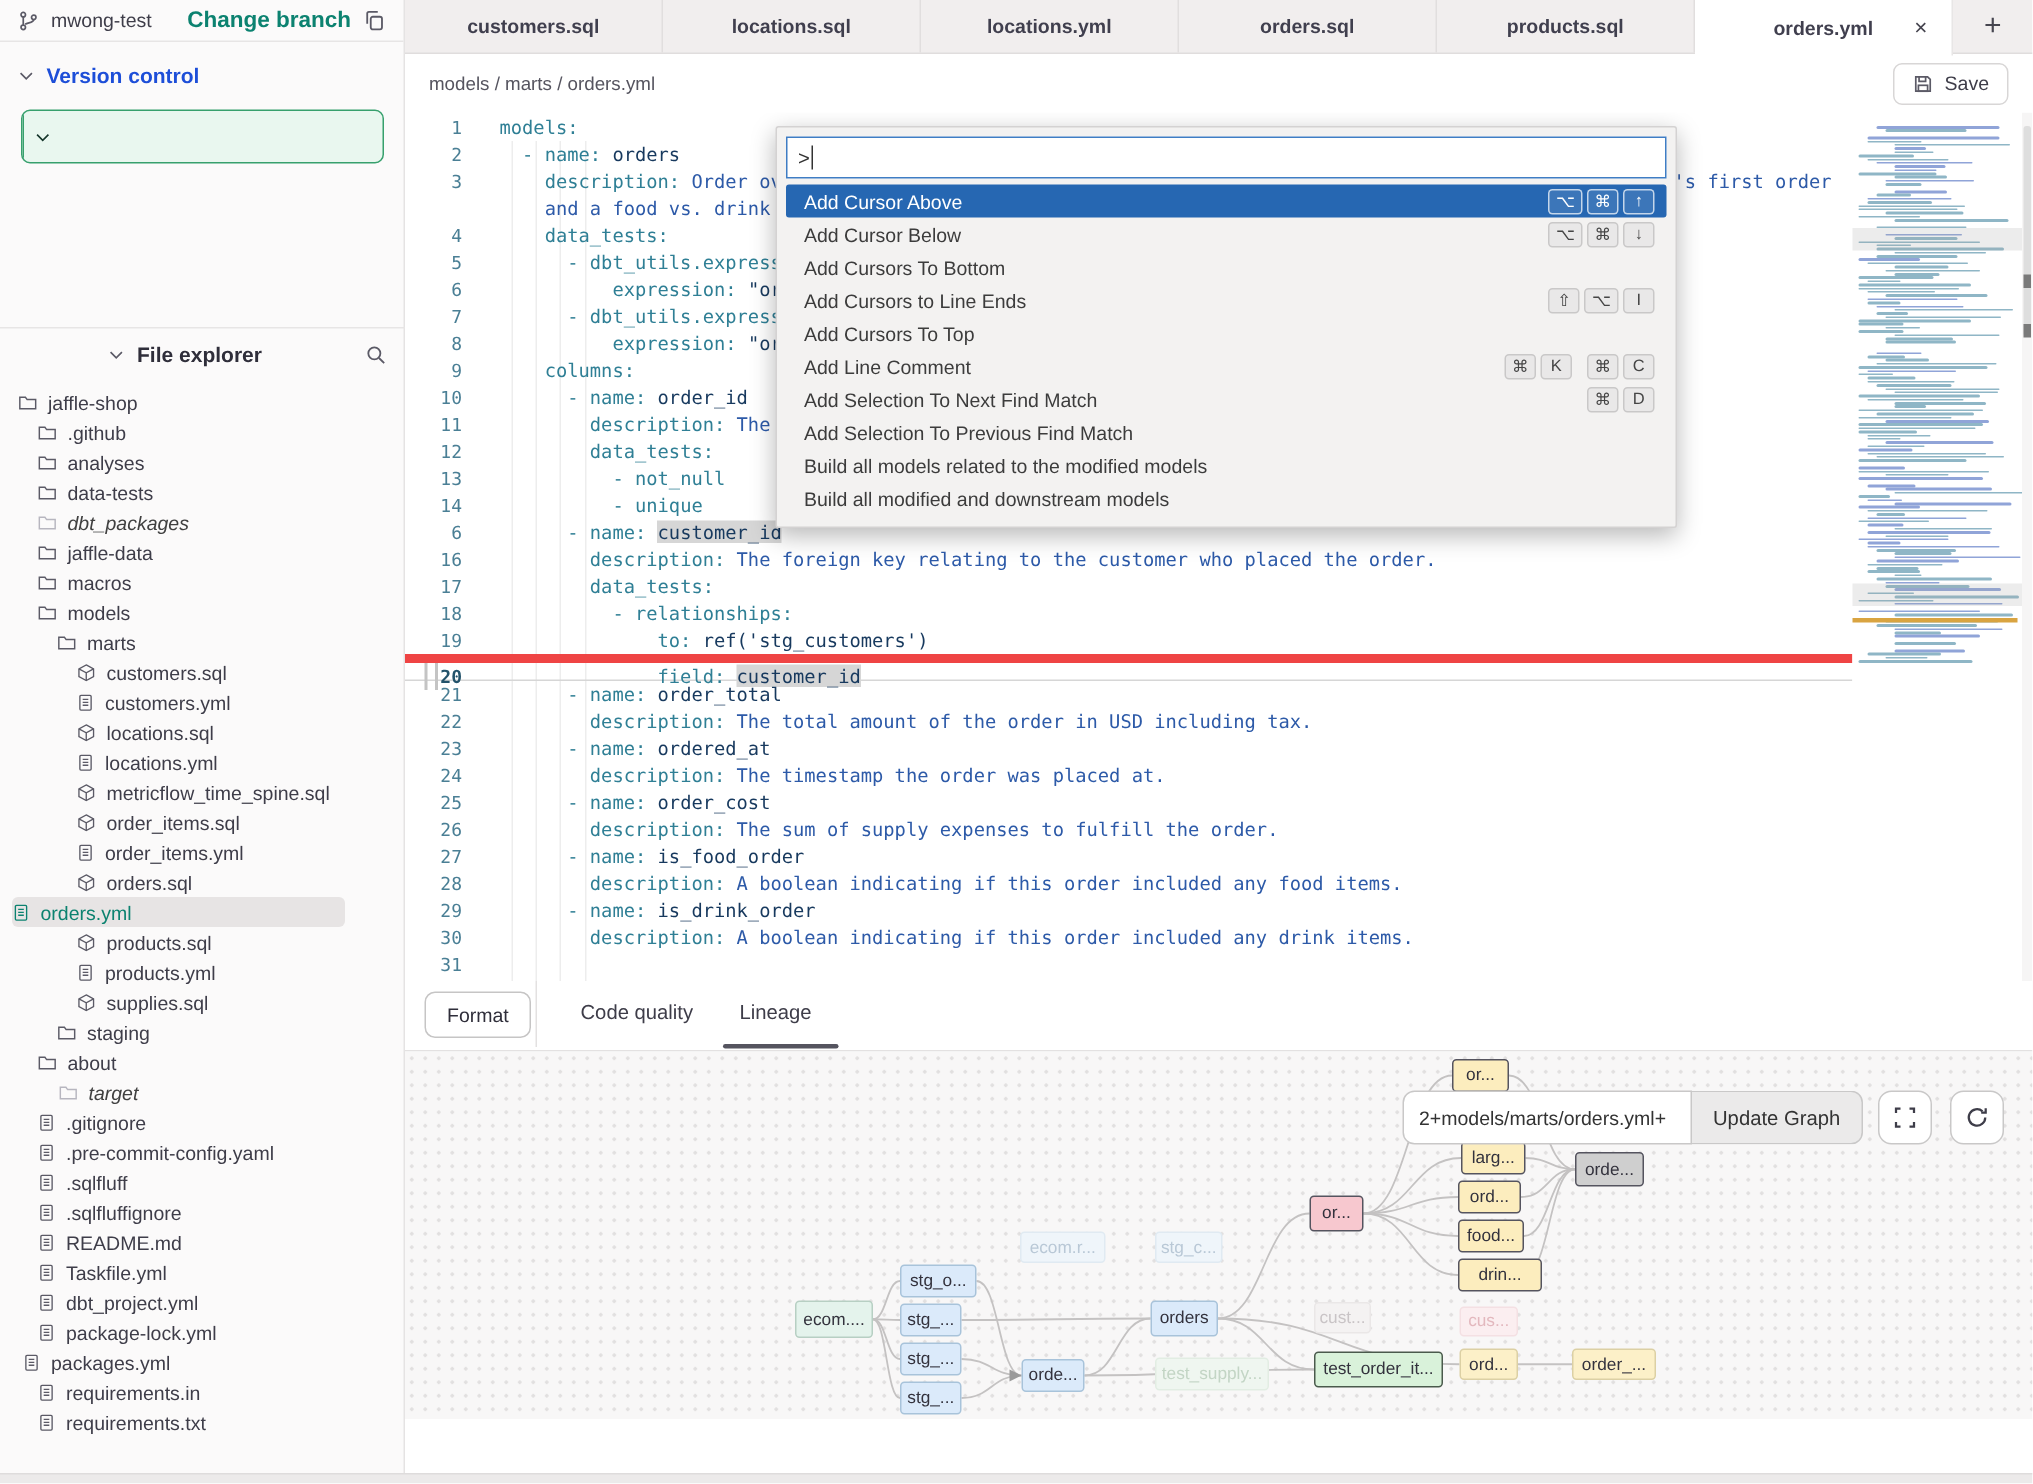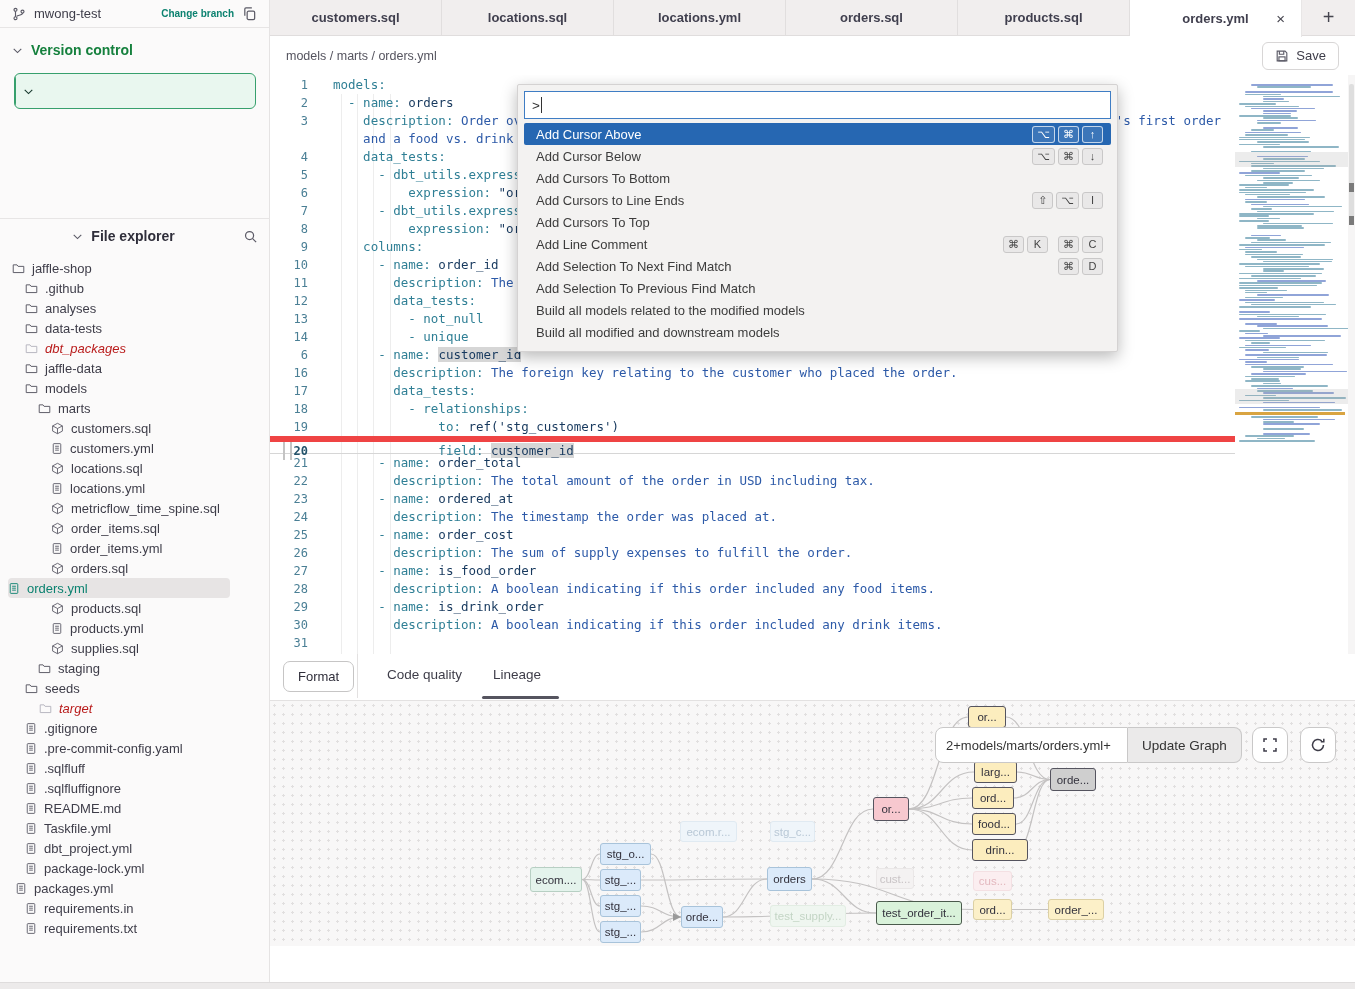--- a/index.html
+++ b/index.html
@@ -3,35 +3,35 @@
 <meta charset="utf-8">
 <style>
   * { box-sizing: border-box; margin: 0; padding: 0; }
   html,body { width:1355px; height:989px; overflow:hidden; font-family:"Liberation Sans",sans-serif; background:#fff; color:#3a3a46; }
   .app { position:relative; width:1355px; height:989px; }
 
   
   .sidebar { position:absolute; left:0; top:0; width:270px; height:982px; background:#fbfafa; border-right:1px solid #e5e3e3; }
   .branch-row { position:relative; height:28px; display:flex; align-items:center; padding:0 12px; gap:8px; border-bottom:1px solid #e7e5e5; }
   .branch-row .bname { font-size:13px; color:#3e3d49; }
-  .branch-link { margin-left:auto; font-size:10px; color:#0c8270; font-weight:600; cursor:pointer; }
+  .branch-link { margin-left:auto; font-size:15px; color:#0c8270; font-weight:600; cursor:pointer; }
   .icon { display:inline-flex; align-items:center; justify-content:center; color:#5b5a66; }
   .section-head { display:flex; align-items:center; gap:8px; padding:14px 12px 8px 12px; }
-  .section-head .title { font-size:14px; font-weight:700; color:#15803d; }
+  .section-head .title { font-size:14px; font-weight:700; color:#1d4ed8; }
   .chev { color:#5b5a66; }
   .pr-btn { position:absolute; left:14px; top:73px; width:242px; height:36px; display:flex; align-items:stretch; border:1px solid #37a06d; border-radius:6px; background:#e9f7ef; overflow:hidden; cursor:pointer; }
   .pr-btn .split { width:26px; display:flex; align-items:center; justify-content:center; border-left:1px solid #37a06d; color:#17382d; }
   .fe-divider { position:absolute; left:0; top:218px; width:270px; border-top:1px solid #e7e5e5; }
   .fe-head { position:absolute; left:0; top:220px; width:270px; display:flex; align-items:center; gap:8px; padding:8px 12px; }
   .fe-head .title { font-size:14px; font-weight:700; color:#2f2e3a; }
   .fe-head .icon { margin-left:auto; }
   .tree { position:absolute; left:0; top:258px; width:238px; }
   .trow { display:flex; align-items:center; gap:7px; height:20px; padding-right:8px; font-size:13px; color:#3e3d49; cursor:pointer; white-space:nowrap; }
   .trow .icon svg { display:block; }
-  .trow.dim { color:#b91c1c; font-style:italic; }
+  .trow.dim { color:#404040; font-style:italic; }
   .trow.dim .icon { color:#b7b6bf; }
   .trow.sel { background:#e7e4e4; border-radius:4px; margin:0 8px; padding-left:0 !important; color:#0c8270; }
   .trow.sel .icon { color:#0c8270; }
 
   
   .main { position:absolute; left:270px; top:0; width:1085px; height:982px; }
   .tabbar { position:relative; height:36px; background:#f1eeee; display:flex; border-bottom:1px solid #e0dddd; }
   .tab { position:relative; width:172px; display:flex; align-items:center; justify-content:center; font-size:13px; font-weight:600; color:#403f4e; border-right:1px solid #e1dede; cursor:pointer; }
   .tab.active { background:#fff; height:37px; margin-bottom:-1px; z-index:2; border-right:1px solid #e8e6e6; }
   .tab .close { position:absolute; right:16px; font-size:15px; font-weight:400; color:#46454f; }
@@ -207,20 +207,28 @@
             </svg>
           </span>
           <span>jaffle-data</span>
         </div>
         <div class="trow" style="padding-left: 25px;">
           <span class="icon">
             <svg width="13" height="13" viewBox="0 0 16 16" fill="none" stroke="currentColor" stroke-width="1.2">
               <path d="M1.5 13V3.5h4.6l1.4 1.9h7V13z"></path>
             </svg>
           </span>
+          <span>macros</span>
+        </div>
+        <div class="trow" style="padding-left: 25px;">
+          <span class="icon">
+            <svg width="13" height="13" viewBox="0 0 16 16" fill="none" stroke="currentColor" stroke-width="1.2">
+              <path d="M1.5 13V3.5h4.6l1.4 1.9h7V13z"></path>
+            </svg>
+          </span>
           <span>models</span>
         </div>
         <div class="trow" style="padding-left: 38px;">
           <span class="icon">
             <svg width="13" height="13" viewBox="0 0 16 16" fill="none" stroke="currentColor" stroke-width="1.2">
               <path d="M1.5 13V3.5h4.6l1.4 1.9h7V13z"></path>
             </svg>
           </span>
           <span>marts</span>
         </div>
@@ -339,21 +347,21 @@
             </svg>
           </span>
           <span>staging</span>
         </div>
         <div class="trow" style="padding-left: 25px;">
           <span class="icon">
             <svg width="13" height="13" viewBox="0 0 16 16" fill="none" stroke="currentColor" stroke-width="1.2">
               <path d="M1.5 13V3.5h4.6l1.4 1.9h7V13z"></path>
             </svg>
           </span>
-          <span>seeds</span>
+          <span>about</span>
         </div>
         <div class="trow dim" style="padding-left: 39px;">
           <span class="icon">
             <svg width="13" height="13" viewBox="0 0 16 16" fill="none" stroke="currentColor" stroke-width="1.2">
               <path d="M1.5 13V3.5h4.6l1.4 1.9h7V13z"></path>
             </svg>
           </span>
           <span>target</span>
         </div>
         <div class="trow" style="padding-left: 25px;">

